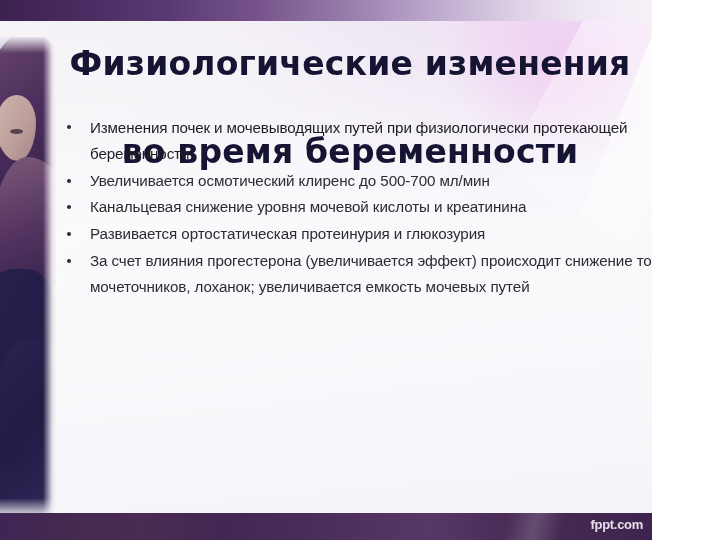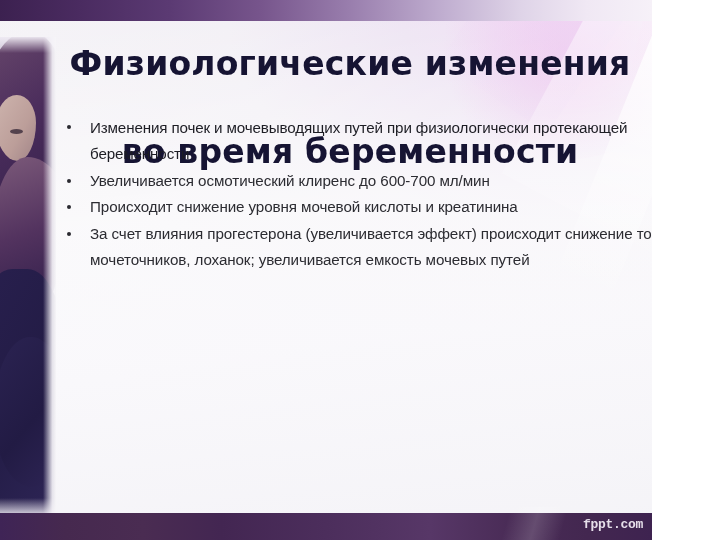--- a/index.html
+++ b/index.html
@@ -216,21 +216,21 @@
     left: 505px; top: -6px;
     width: 58px; height: 40px;
     transform: skewX(-16deg);
     background: linear-gradient(90deg, rgba(255,255,255,0.00), rgba(255,255,255,0.16), rgba(255,255,255,0.00));
   }
   .watermark {
     position: absolute;
     right: 9px;
     top: 4px;
     color: #efe9f2;
-    font-family: Liberation Mono, monospace;
+    font-family: Liberation Sans, sans-serif;
     font-weight: 700;
     font-size: 13px;
     letter-spacing: -0.3px;
     opacity: 0.95;
   }
 </style>
 </head>
 <body>
 
 <div id="slide">
@@ -258,22 +258,23 @@
   </div>
 
   <div class="title">
     <span class="l1">Физиологические изменения</span>
     <span class="l2">во время беременности</span>
   </div>
 
   <div class="content">
     <ul class="bullets">
       <li class="strong">Изменения почек и мочевыводящих путей при физиологически протекающей беременности</li>
-      <li>Увеличивается осмотический клиренс до 600-700 мл/мин</li>
-      <li>Происходит снижение уровня мочевой кислоты и креатинина</li>
+      <li>Увеличивается осмотический клиренс до 500-700 мл/мин</li>
+      <li>Канальцевая снижение уровня мочевой кислоты и креатинина</li>
+      <li>Развивается ортостатическая протеинурия и глюкозурия</li>
       <li>За счет влияния прогестерона (увеличивается эффект) происходит снижение тонус мочеточников, лоханок; увеличивается емкость мочевых путей</li>
     </ul>
   </div>
 
   <div class="bottom-bar">
     <div class="sheen"></div>
     <div class="watermark">fppt.com</div>
   </div>
 
 </div>

